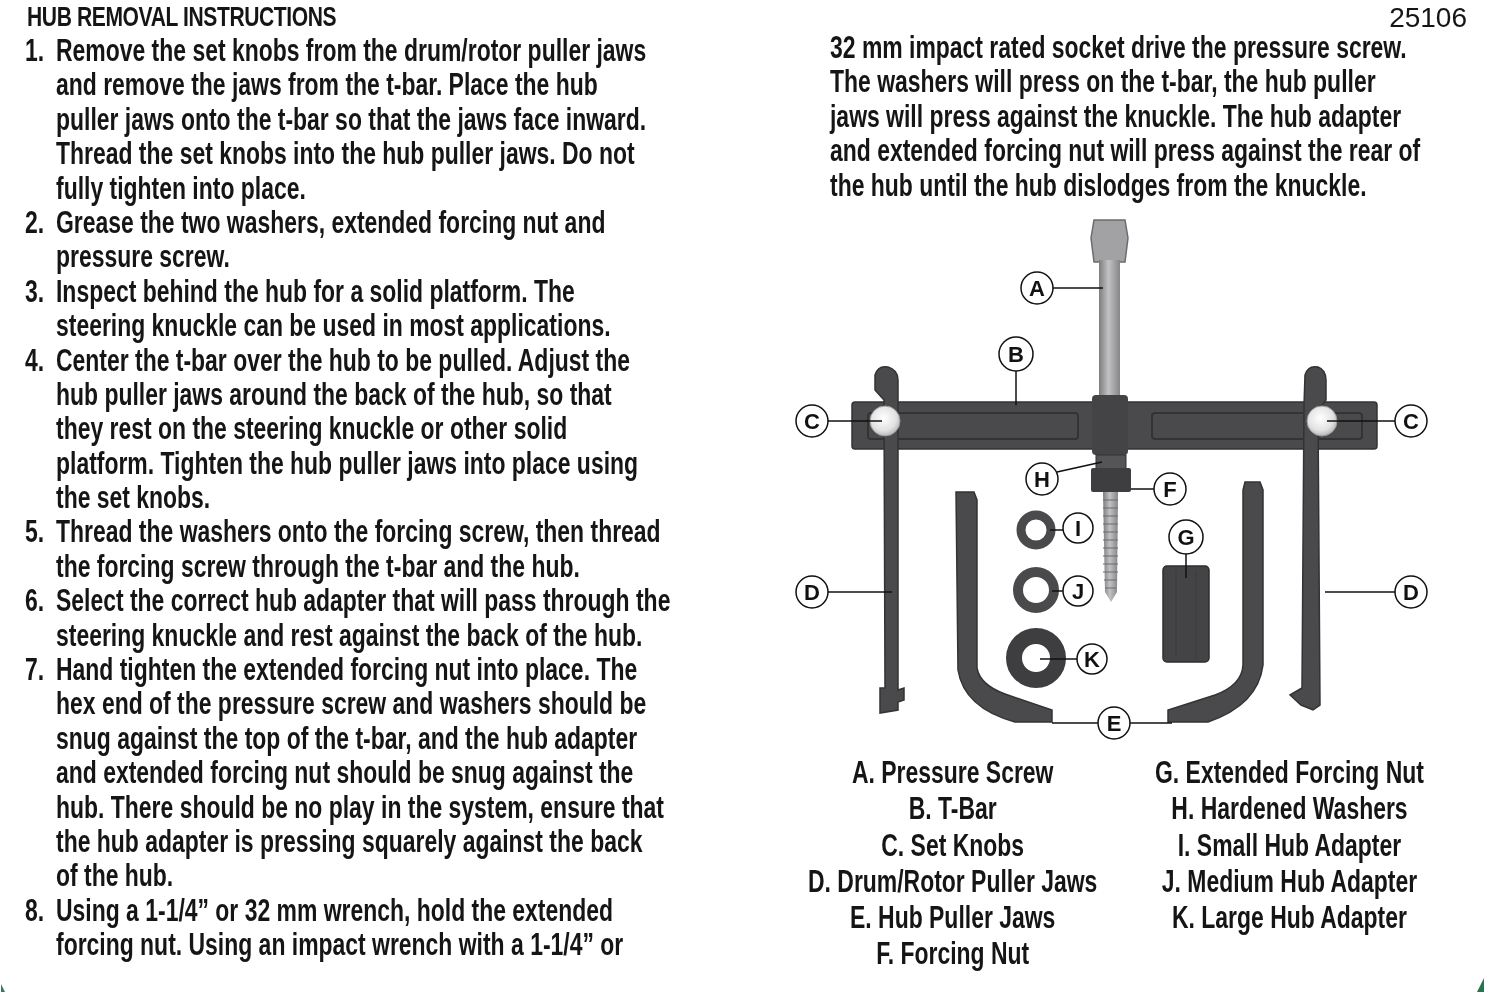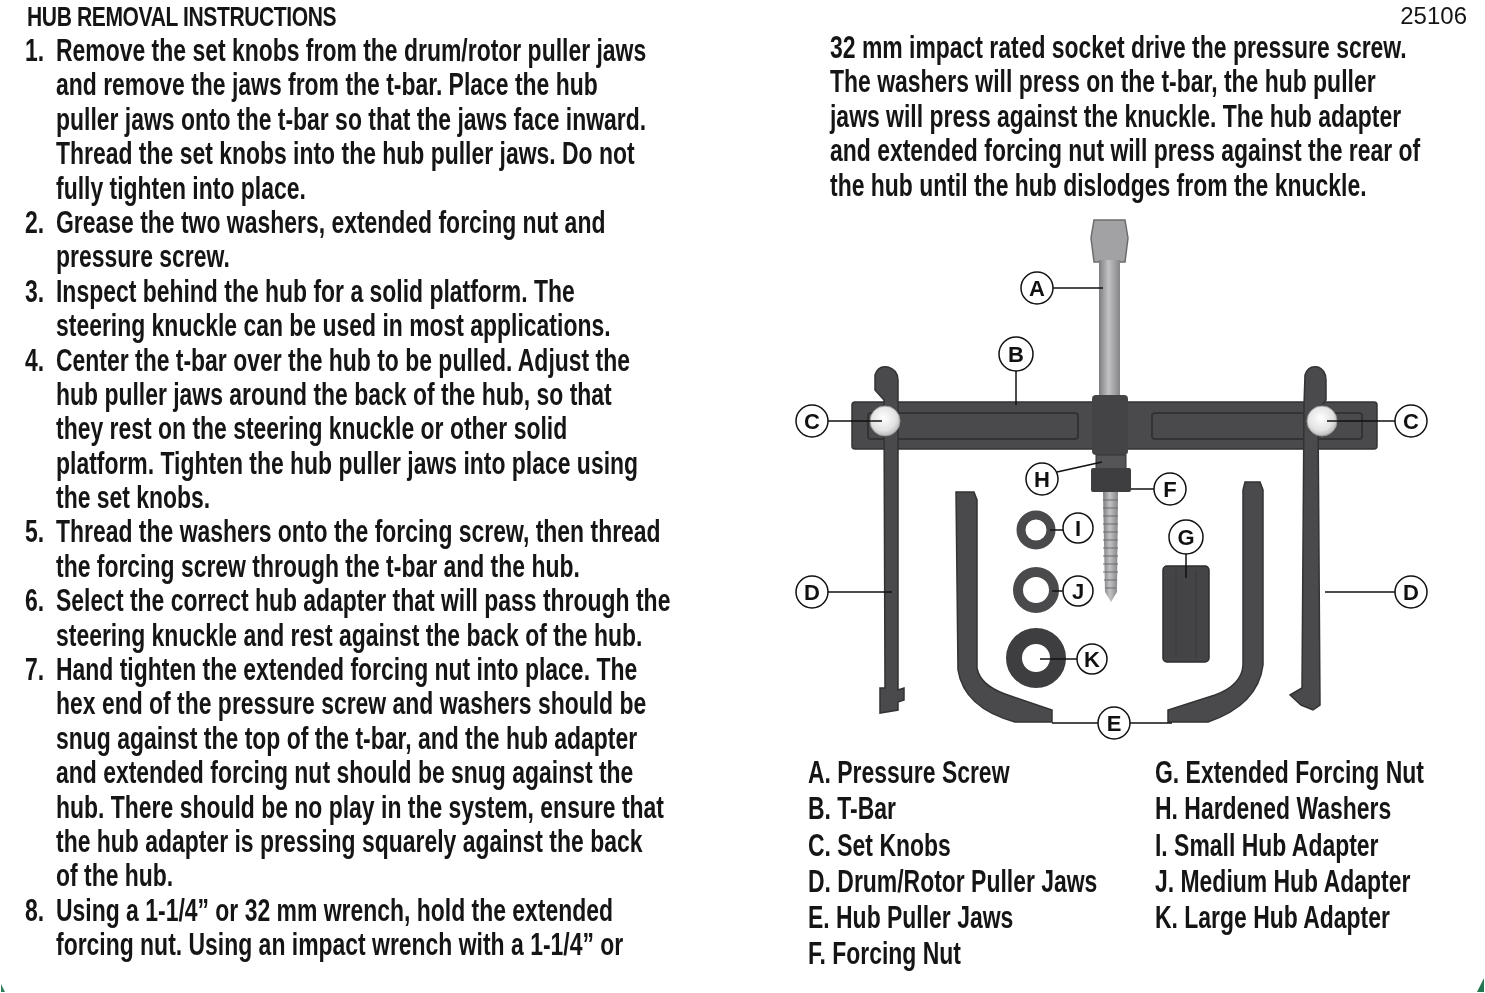--- a/index.html
+++ b/index.html
@@ -7,32 +7,32 @@
     width: 1485px; height: 993px; position: relative; overflow: hidden;
     font-family: "Liberation Sans", sans-serif; color: #151515;
   }
   .cond { transform-origin: 0 0; white-space: nowrap; font-weight: bold; }
   #doc-title {
     position: absolute; left: 27px; top: 2px;
     font-size: 27px; letter-spacing: -0.5px; transform: scaleX(0.78);
   }
   #part-number {
     position: absolute; right: 18px; top: 2px;
-    font-size: 24px; font-weight: normal; white-space: nowrap;
+    font-size: 28px; font-weight: normal; white-space: nowrap;
   }
   .left-col { position: absolute; left: 25px; top: 34px; width: 720px; }
   .step { position: relative; }
   .line {
     height: 34.4px; line-height: 34.4px; font-size: 31px;
     transform: scaleX(0.74); transform-origin: 0 0; white-space: nowrap; font-weight: bold;
   }
   .step .num { position: absolute; left: 0; top: 0; }
   .step .lines { margin-left: 31px; }
   .right-col { position: absolute; left: 830px; top: 31px; width: 680px; }
-  .legend { position: absolute; top: 755px; }
+  .legend { position: absolute; top: 755px; text-align: center; }
   .legend .line { height: 36.3px; line-height: 36.3px; }
   #legend-left { left: 808px; }
   #legend-right { left: 1155px; }
   .diagram { position: absolute; left: 780px; top: 200px; width: 705px; height: 550px; }
   .callout-text { font-family: "Liberation Sans", sans-serif; font-weight: bold; font-size: 22px; }
 </style>
 </head>
 <body>
 
 <div id="doc-title" class="cond">HUB REMOVAL INSTRUCTIONS</div>

